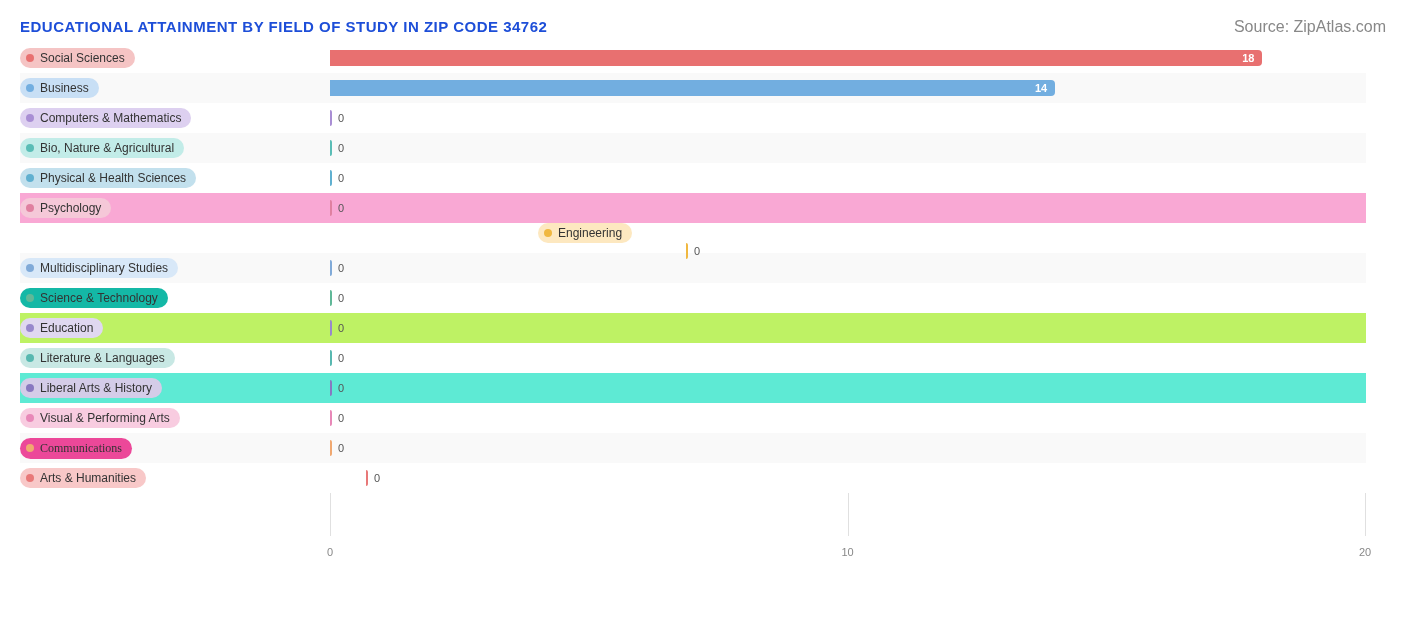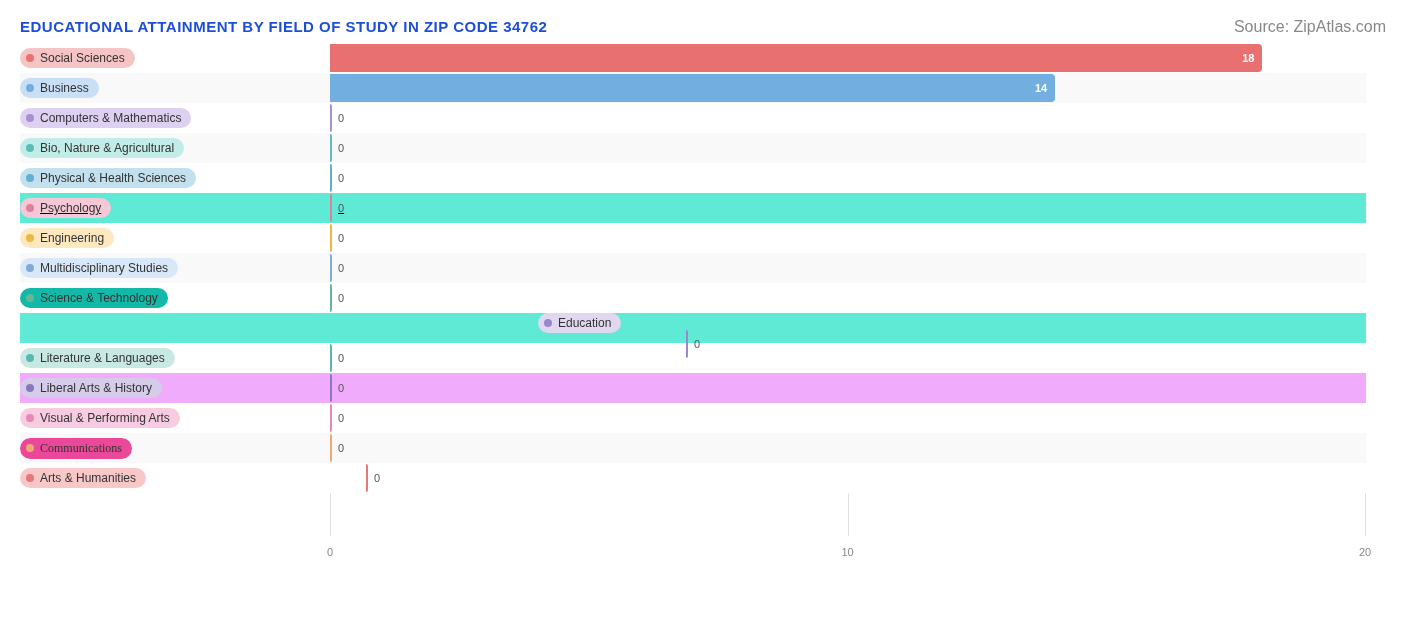--- a/index.html
+++ b/index.html
@@ -95,21 +95,21 @@
       flex-shrink: 0;
     }
     .bar-track {
       flex: 1;
       height: 22px;
       position: relative;
       display: flex;
       align-items: center;
     }
     .bar-fill {
-      height: 28px;
+      height: 16px;
       border-radius: 0 4px 4px 0;
       position: relative;
       min-width: 2px;
     }
     .bar-value {
       margin-left: 6px;
       font-size: 11px;
       color: #555;
       font-weight: 500;
     }
@@ -198,33 +198,33 @@
             <span class="bar-label-pill" style="background: rgb(194, 224, 237);">
               <span class="dot" style="background: rgb(96, 176, 208);"></span>
               <span>Physical &amp; Health Sciences</span>
             </span>
           </div>
           <div class="bar-track">
             <div class="bar-fill" style="background: rgb(96, 176, 208); width: 1px;"></div>
             <span class="bar-value">0</span>
           </div>
         </div>
-        <div class="bar-row" style="height: 30px; background: #5eead4; text-decoration: underline;">
+        <div class="bar-row" style="height: 30px; background: #f9a8d4;">
           <div class="bar-label-area">
             <span class="bar-label-pill" style="background: rgb(245, 200, 216);">
               <span class="dot" style="background: rgb(224, 128, 160);"></span>
               <span>Psychology</span>
             </span>
           </div>
           <div class="bar-track">
             <div class="bar-fill" style="background: rgb(224, 128, 160); width: 1px;"></div>
             <span class="bar-value">0</span>
           </div>
         </div>
-        <div class="bar-row" style="height: 30px; background: rgb(255, 255, 255);">
+        <div class="bar-row" style="height: 30px; background: rgb(255, 255, 255); flex-direction: column;">
           <div class="bar-label-area">
             <span class="bar-label-pill" style="background: rgb(253, 232, 192);">
               <span class="dot" style="background: rgb(240, 184, 64);"></span>
               <span>Engineering</span>
             </span>
           </div>
           <div class="bar-track">
             <div class="bar-fill" style="background: rgb(240, 184, 64); width: 1px;"></div>
             <span class="bar-value">0</span>
           </div>
@@ -246,21 +246,21 @@
             <span class="bar-label-pill" style="background: #14b8a6;">
               <span class="dot" style="background: rgb(96, 184, 152);"></span>
               <span>Science &amp; Technology</span>
             </span>
           </div>
           <div class="bar-track">
             <div class="bar-fill" style="background: rgb(96, 184, 152); width: 1px;"></div>
             <span class="bar-value">0</span>
           </div>
         </div>
-        <div class="bar-row" style="height: 30px; background: #5eead4; flex-direction: column;">
+        <div class="bar-row" style="height: 30px; background: #bef264;">
           <div class="bar-label-area">
             <span class="bar-label-pill" style="background: rgb(224, 216, 240);">
               <span class="dot" style="background: rgb(152, 136, 204);"></span>
               <span>Education</span>
             </span>
           </div>
           <div class="bar-track">
             <div class="bar-fill" style="background: rgb(152, 136, 204); width: 1px;"></div>
             <span class="bar-value">0</span>
           </div>
@@ -270,21 +270,21 @@
             <span class="bar-label-pill" style="background: rgb(200, 232, 228);">
               <span class="dot" style="background: rgb(88, 184, 176);"></span>
               <span>Literature &amp; Languages</span>
             </span>
           </div>
           <div class="bar-track">
             <div class="bar-fill" style="background: rgb(88, 184, 176); width: 1px;"></div>
             <span class="bar-value">0</span>
           </div>
         </div>
-        <div class="bar-row" style="height: 30px; background: #f0abfc;">
+        <div class="bar-row" style="height: 30px; background: #5eead4;">
           <div class="bar-label-area">
             <span class="bar-label-pill" style="background: rgb(212, 204, 232);">
               <span class="dot" style="background: rgb(136, 120, 192);"></span>
               <span>Liberal Arts &amp; History</span>
             </span>
           </div>
           <div class="bar-track">
             <div class="bar-fill" style="background: rgb(136, 120, 192); width: 1px;"></div>
             <span class="bar-value">0</span>
           </div>

